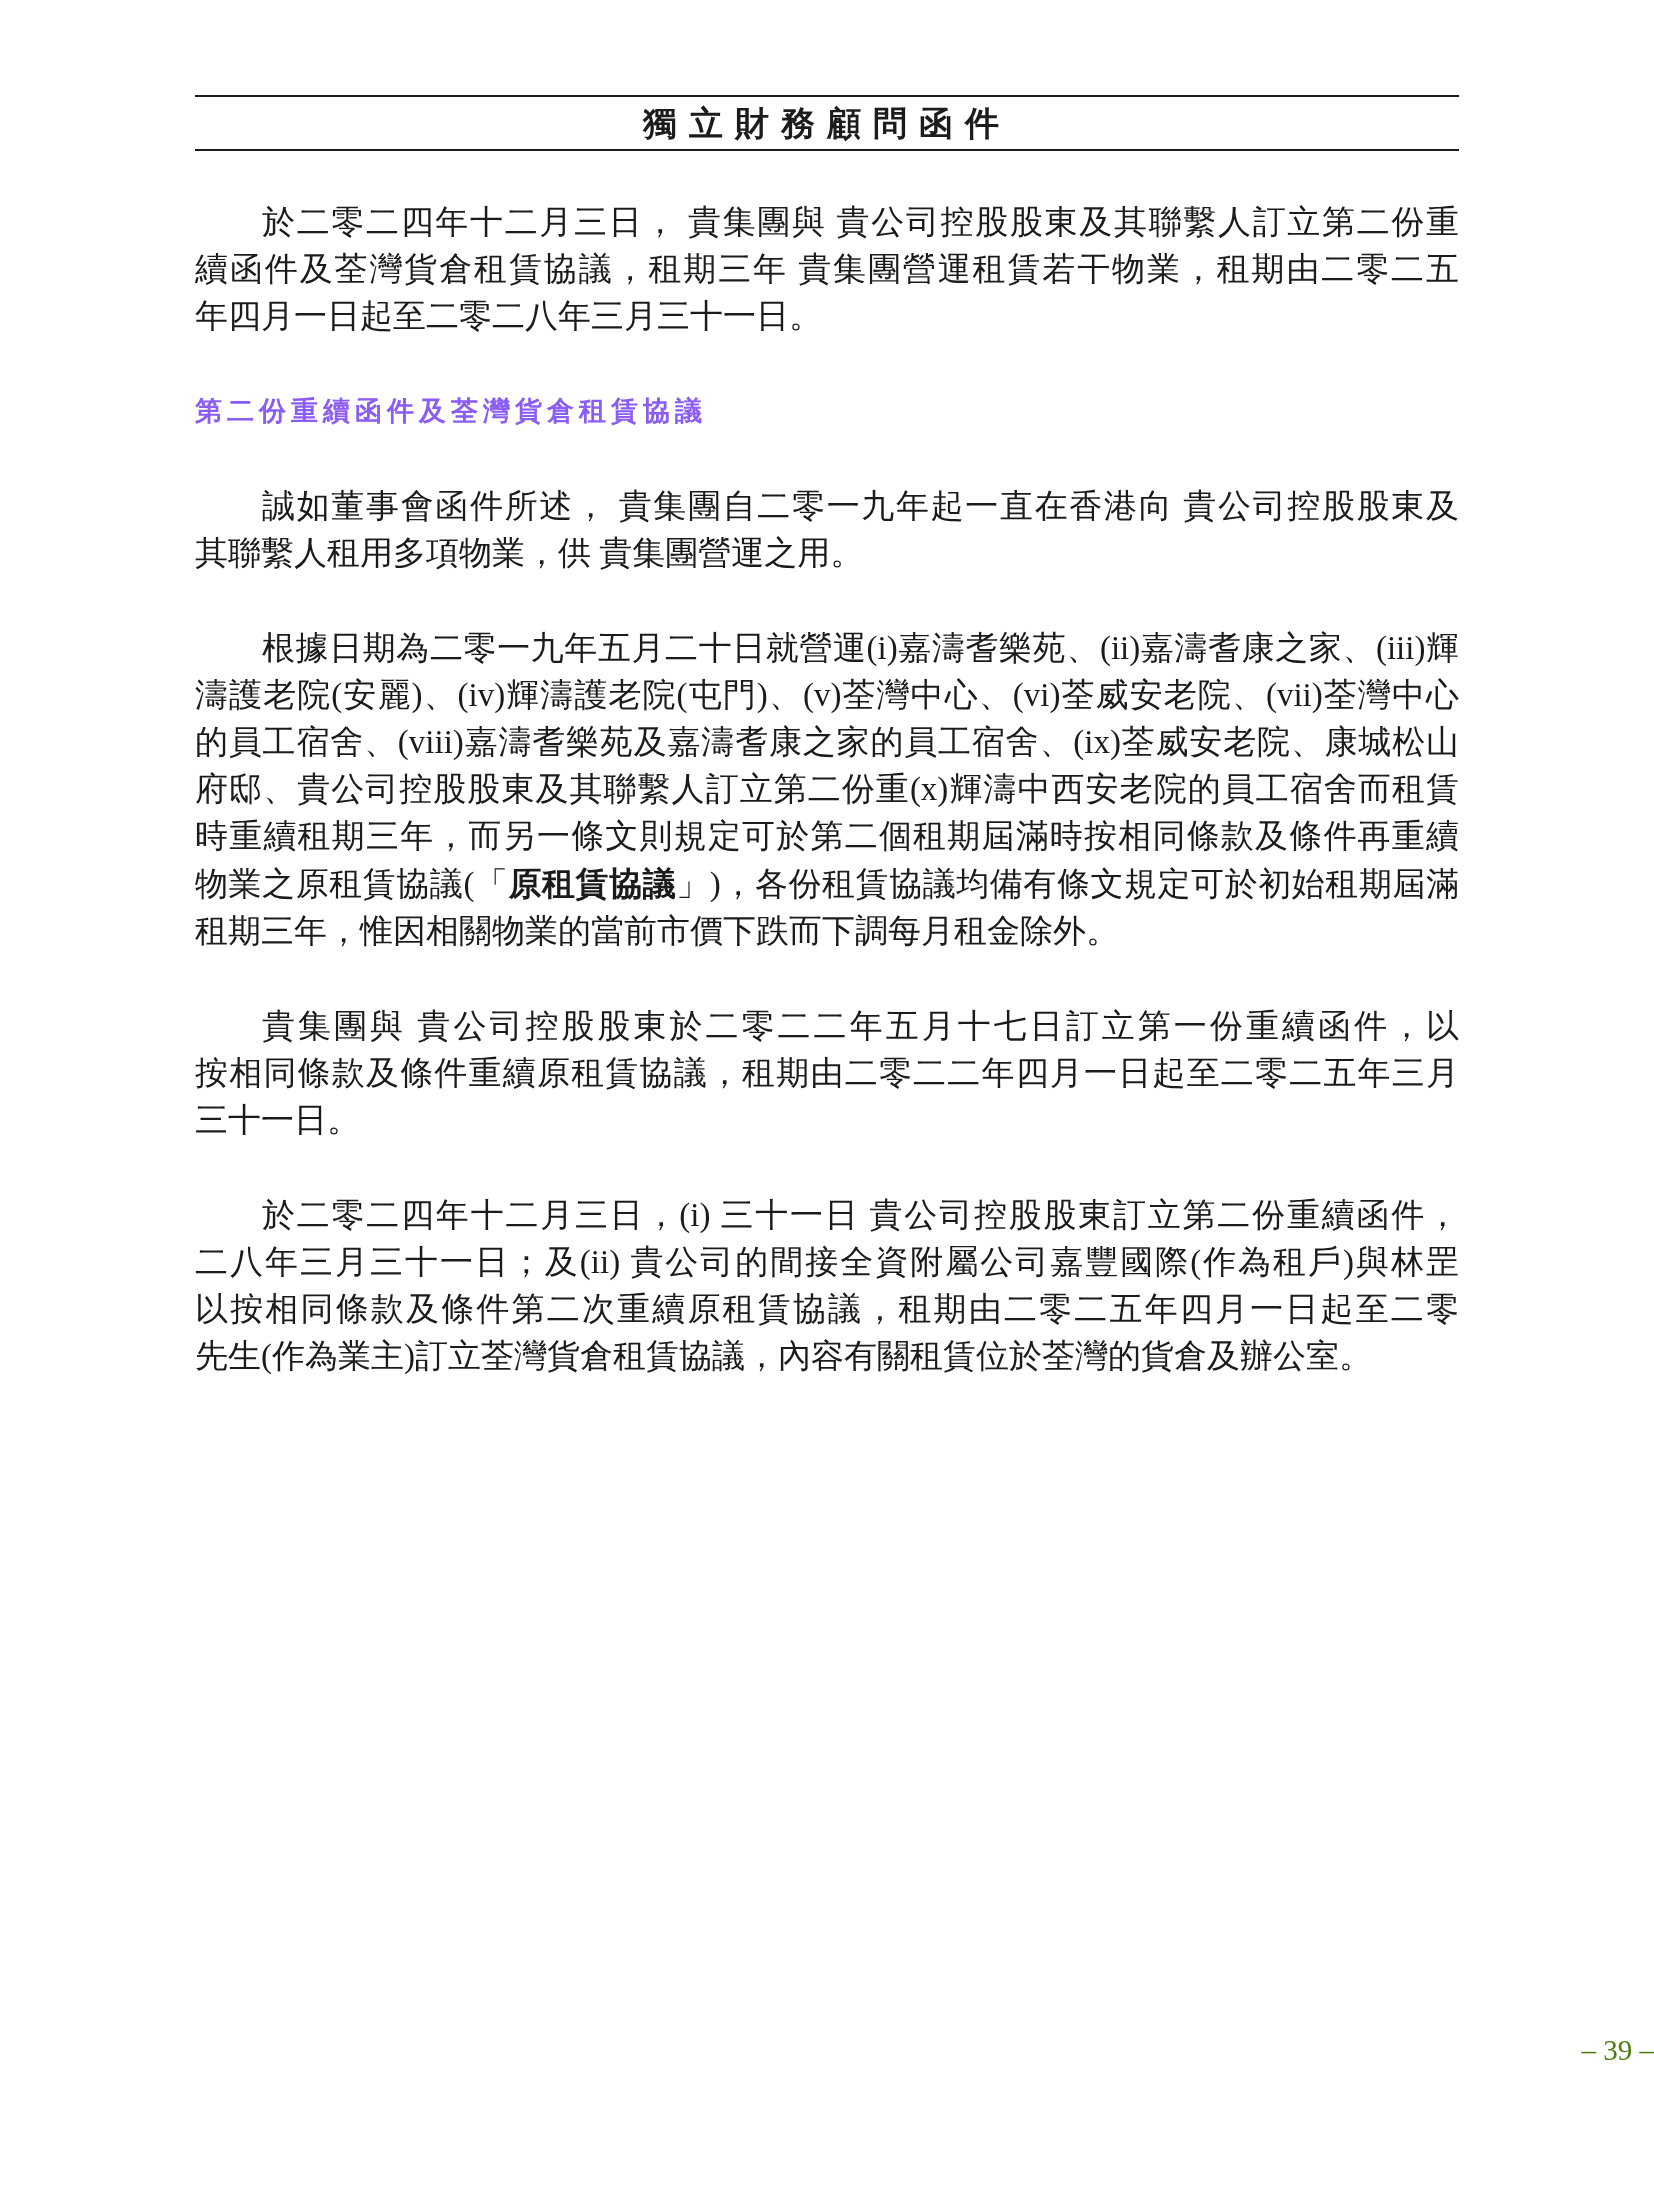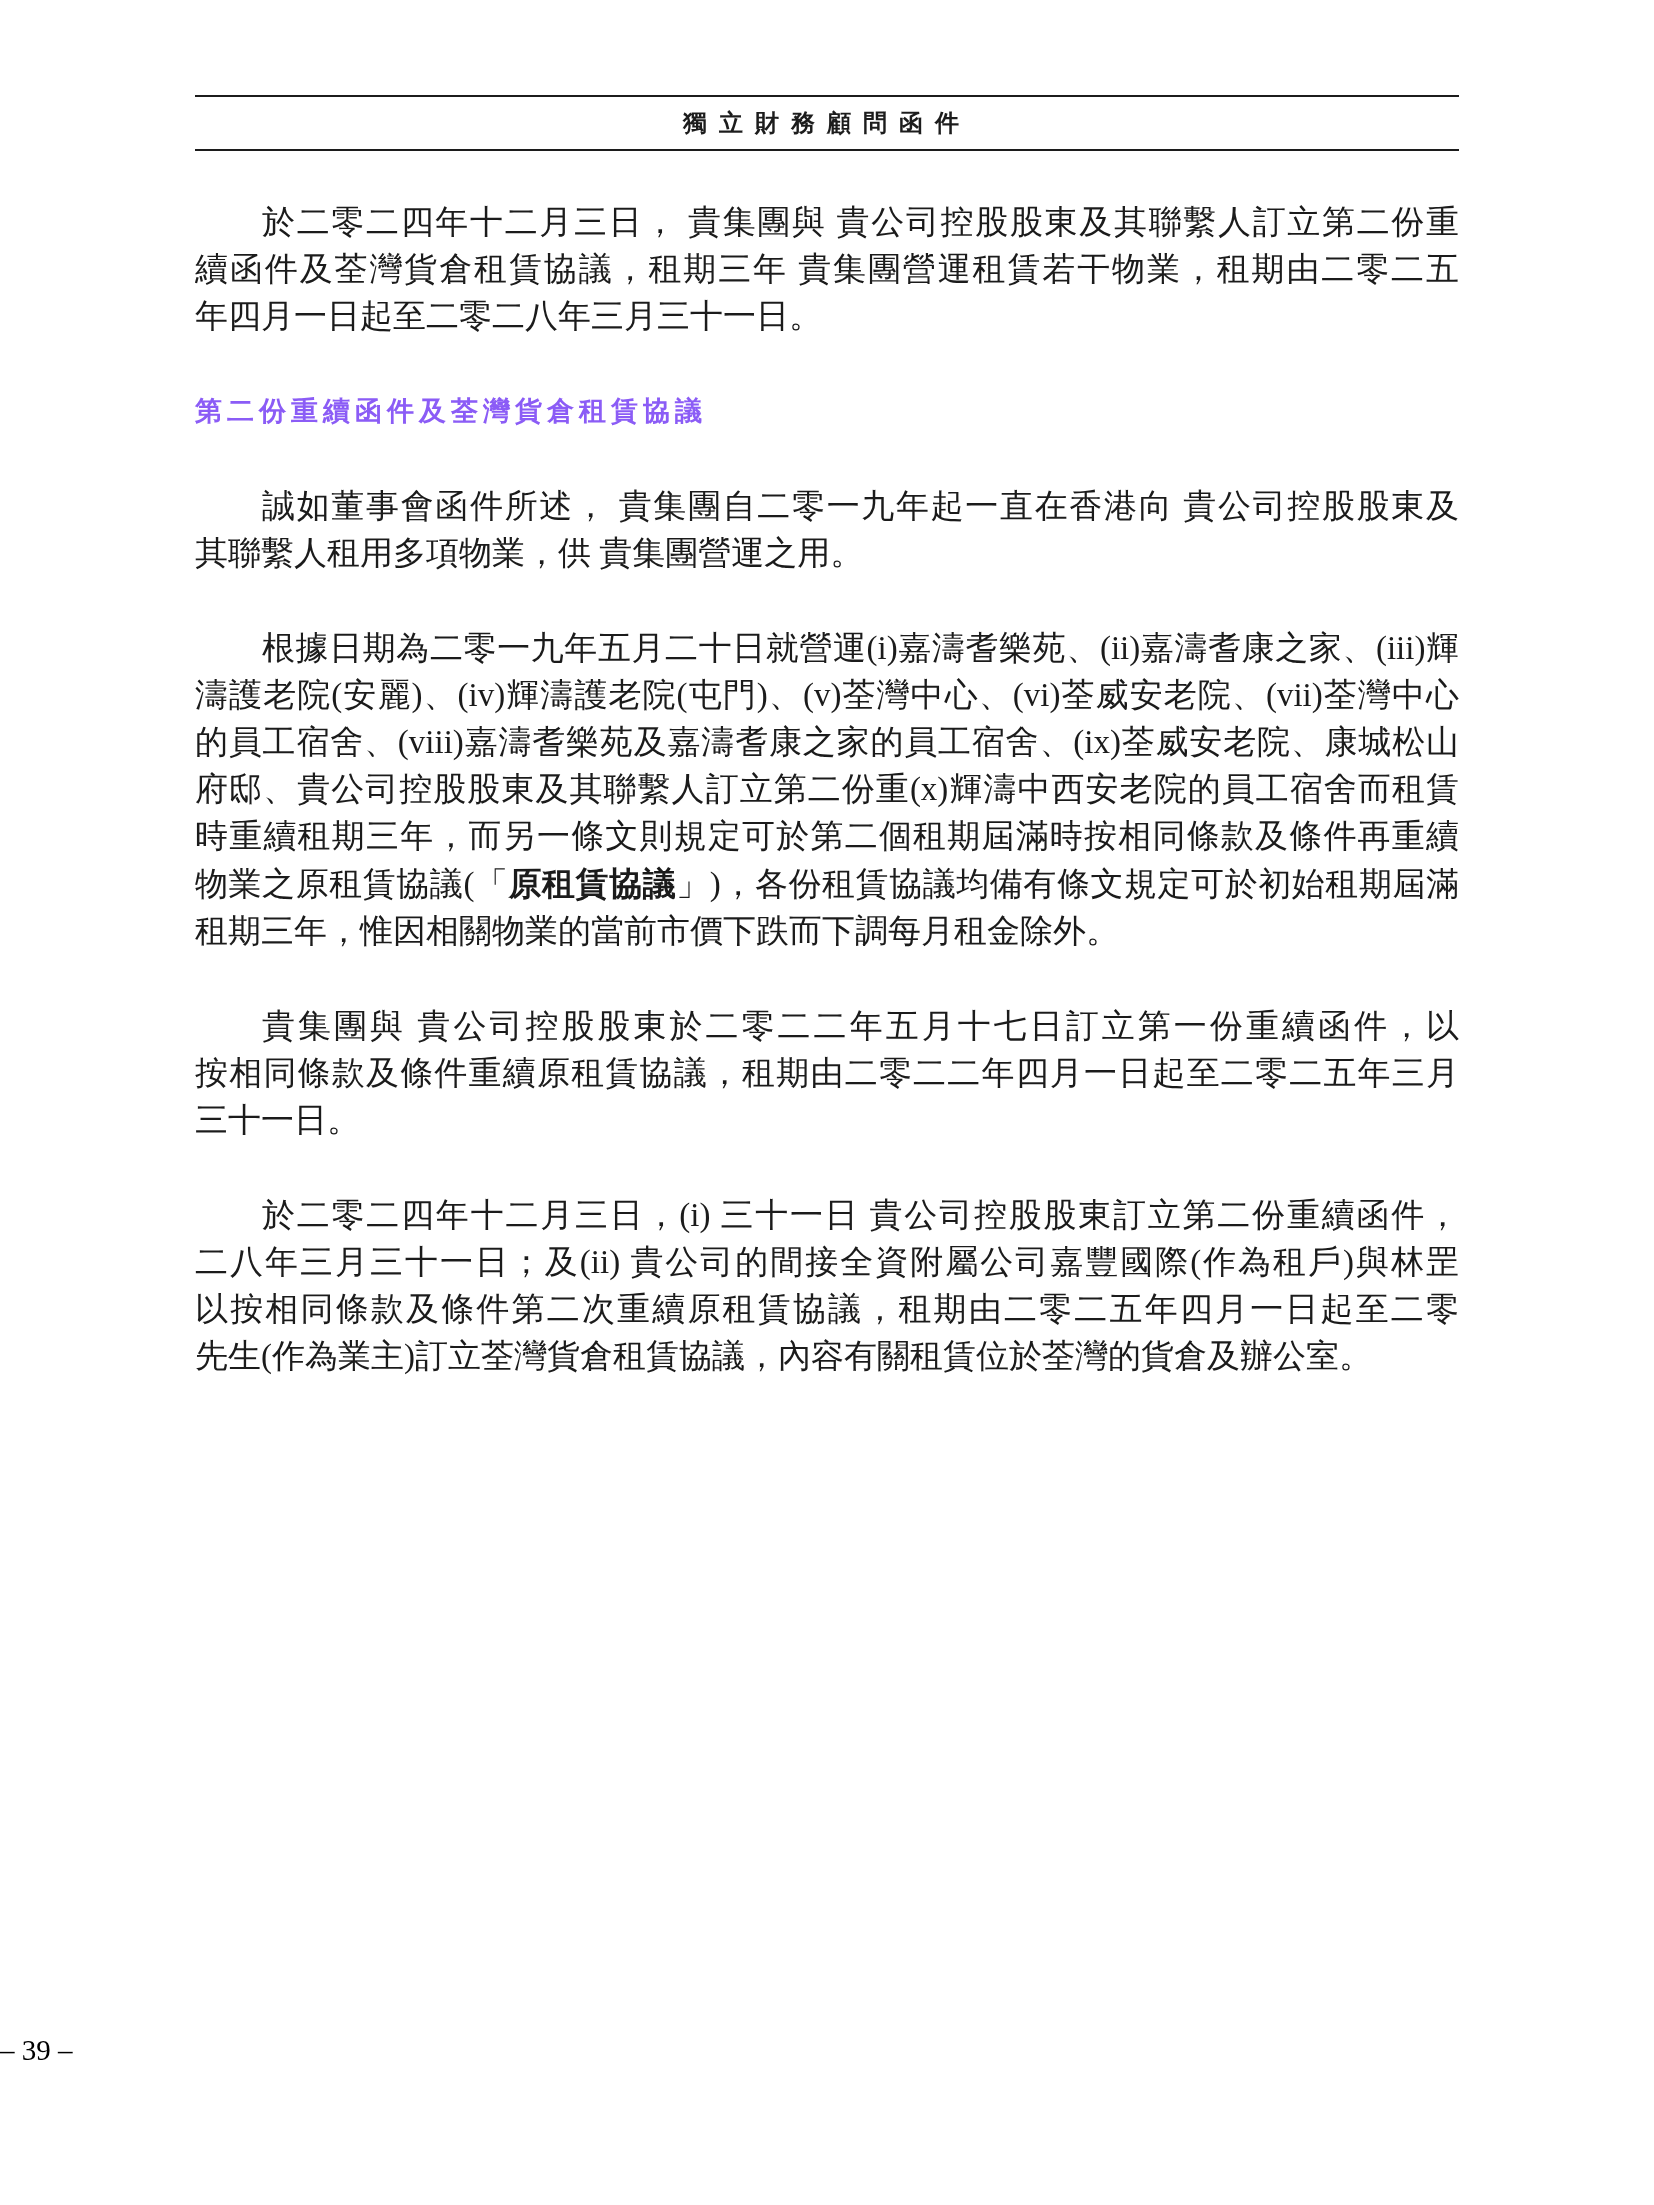--- a/index.html
+++ b/index.html
@@ -28,21 +28,21 @@
   .doc-title {
     position: absolute;
     left: 195px;
     top: 99px;
     width: 1264px;
     height: 48px;
     line-height: 48px;
     text-align: center;
     font-family: "Liberation Sans", "DejaVu Sans", sans-serif;
     font-weight: bold;
-    font-size: 24px;
+    font-size: 34px;
     letter-spacing: 12px;
     color: #1c1c1c;
   }
   .content {
     position: absolute;
     left: 195px;
     top: 191px;
     width: 1264px;
     font-size: 33px;
     line-height: 47px;
@@ -72,23 +72,23 @@
     font-size: 27px;
     line-height: 47px;
     letter-spacing: 5px;
     color: #8b5cf6;
   }
   .page-number {
     position: absolute;
     top: 2034px;
     left: 0;
     width: 100%;
-    text-align: left;
+    text-align: right;
     font-size: 29px;
-    color: #000000;
+    color: #4d7c0f;
   }
 </style>
 </head>
 <body>
 
 <div class="page">
 
   <div class="rule rule-top"></div>
   <div class="doc-title">獨立財務顧問函件</div>
   <div class="rule rule-bottom"></div>

